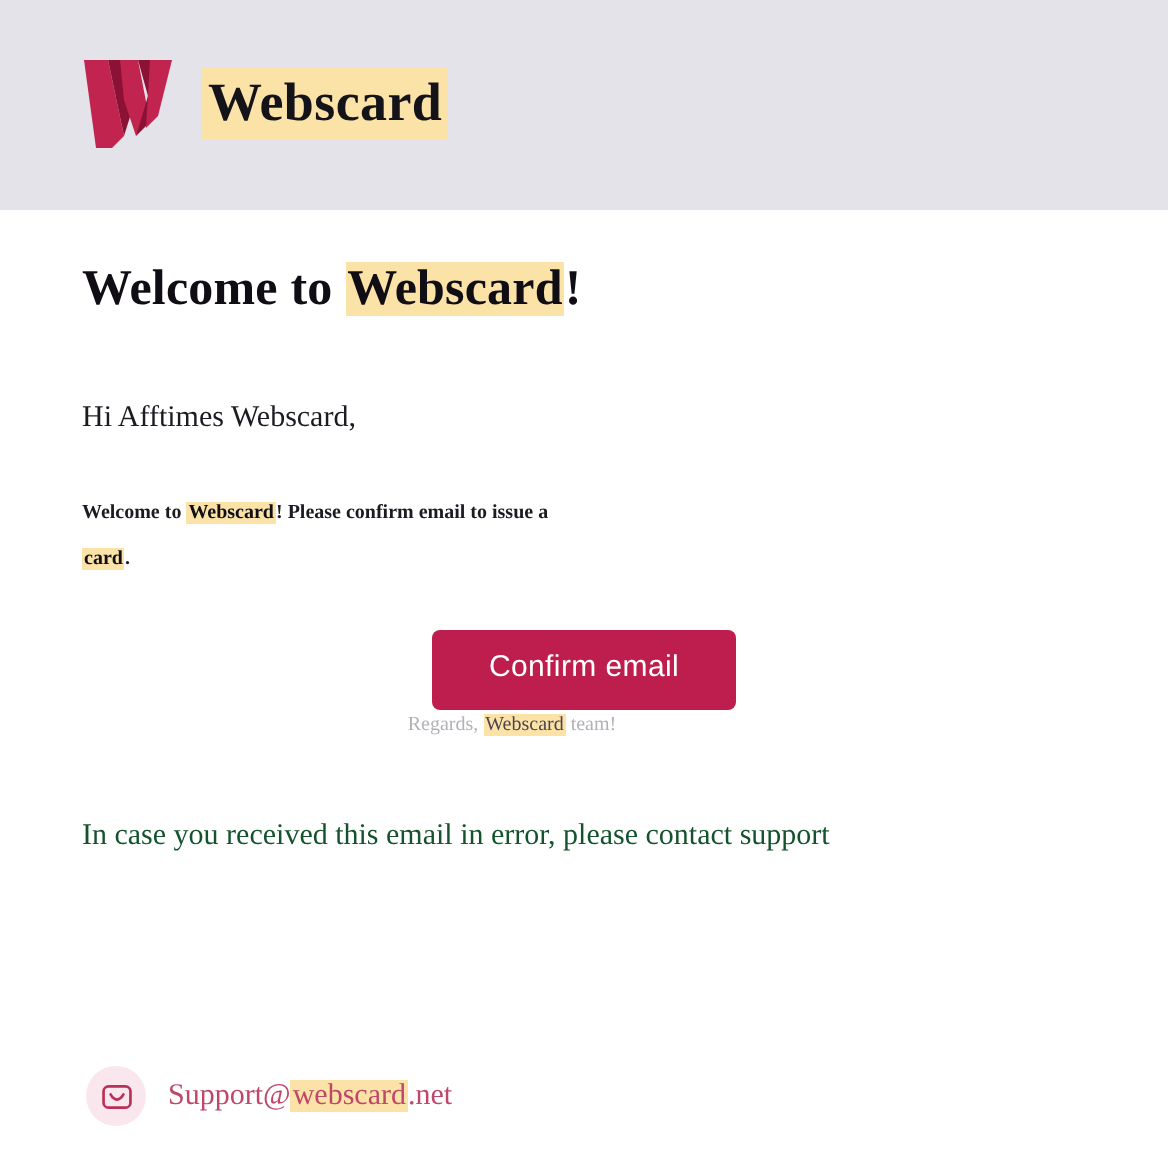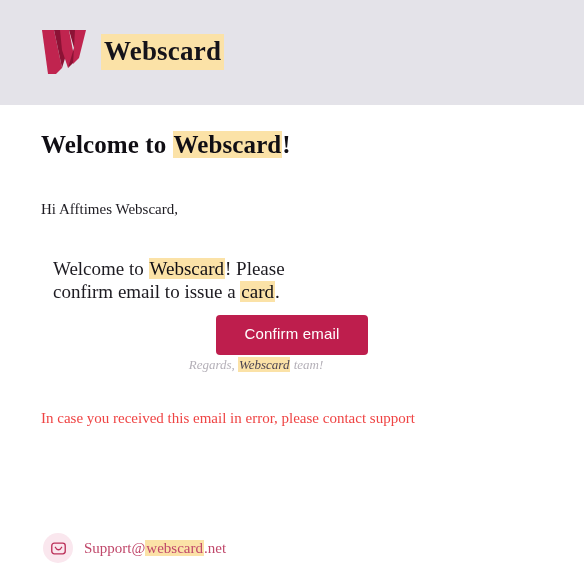--- a/index.html
+++ b/index.html
@@ -85,25 +85,26 @@
     margin: 0;
     font-size: 15px;
     color: #1d1b21;
     white-space: nowrap;
   }
 
   .intro {
     position: absolute;
     left: 41px;
     top: 140px;
-    margin: 12px;
-    font-size: 19px;
+    margin: 0;
+    font-size: 10px;
     color: #1d1b21;
     line-height: 23px;
     width: 240px;
+    font-weight: bold;
   }
 
   .cta-wrap {
     position: absolute;
     left: 0;
     top: 210px;
     width: 584px;
     display: flex;
     justify-content: center;
   }
@@ -120,32 +121,31 @@
     line-height: 1.1;
     letter-spacing: 0.2px;
   }
 
   .regards {
     position: absolute;
     left: 0;
     top: 252px;
     width: 512px;
     text-align: center;
-    font-size: 13px;
+    font-size: 10px;
     color: #b4b0b8;
-    font-style: italic;
   }
 
   .error-note {
     position: absolute;
     left: 41px;
     top: 305px;
     margin: 0;
     font-size: 15px;
-    color: #ef4444;
+    color: #14532d;
     white-space: nowrap;
   }
 
   
   .contact-row {
     position: absolute;
     left: 43px;
     display: flex;
     align-items: center;
     gap: 12px;

